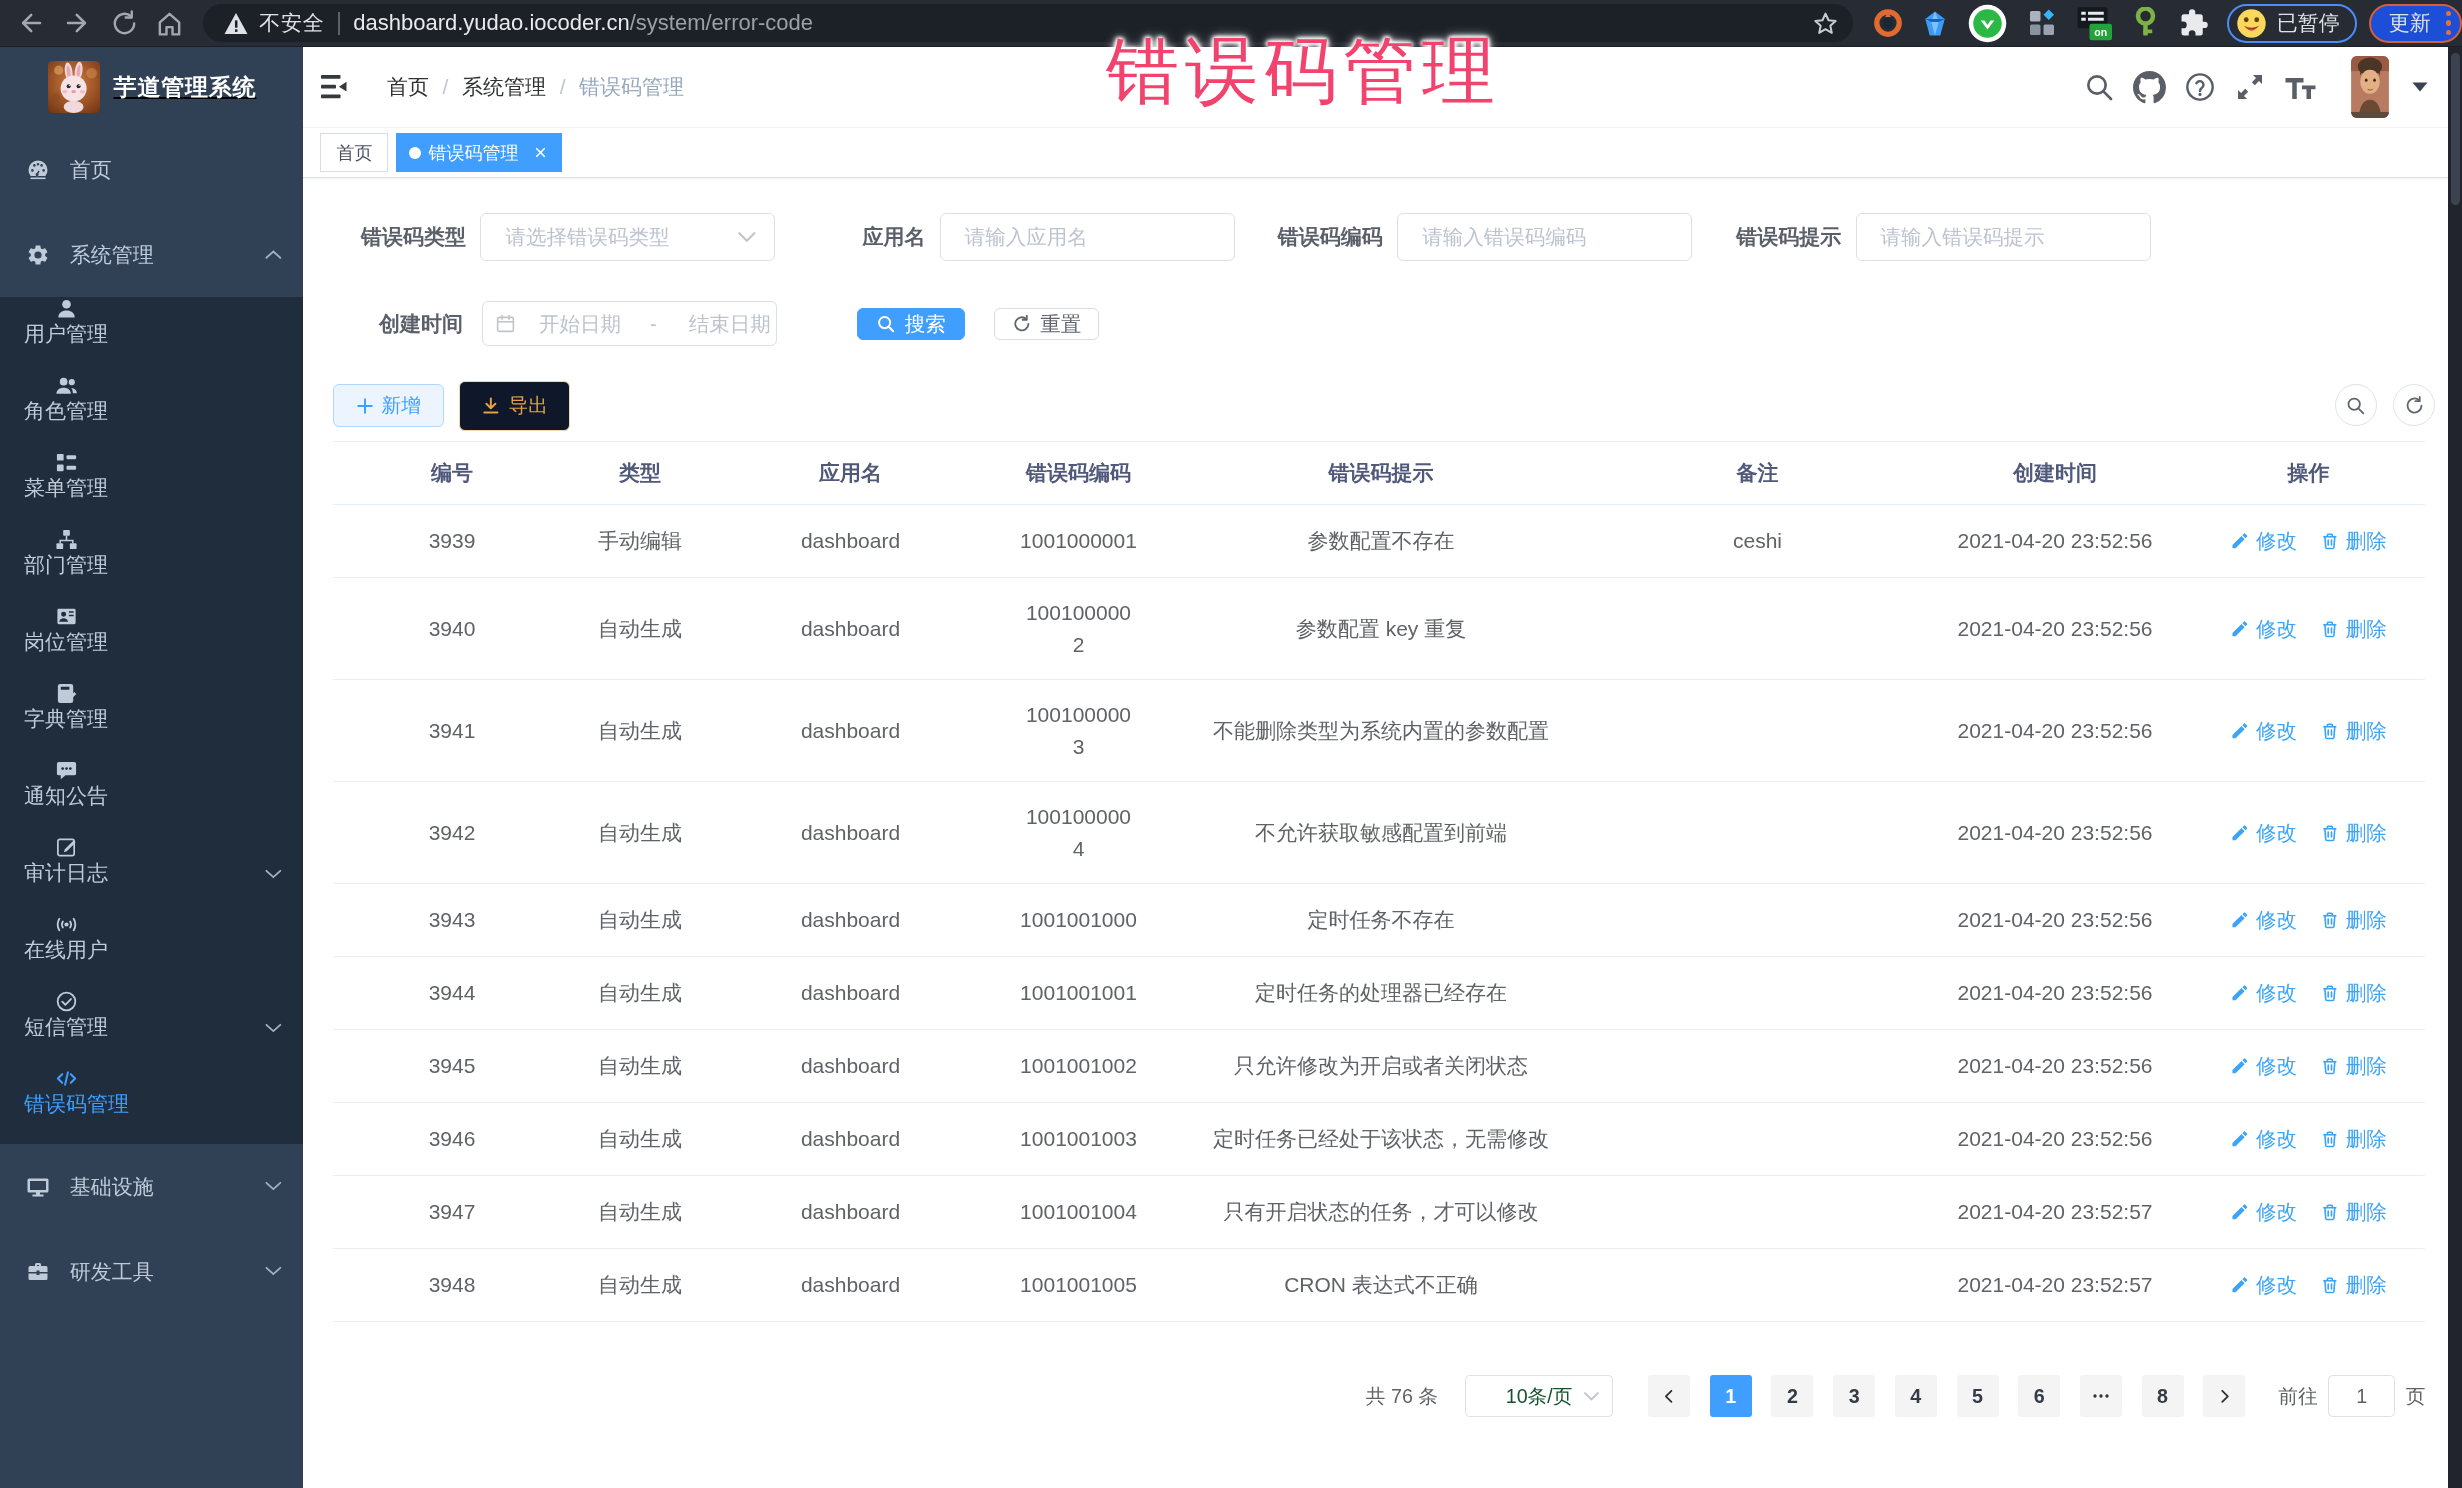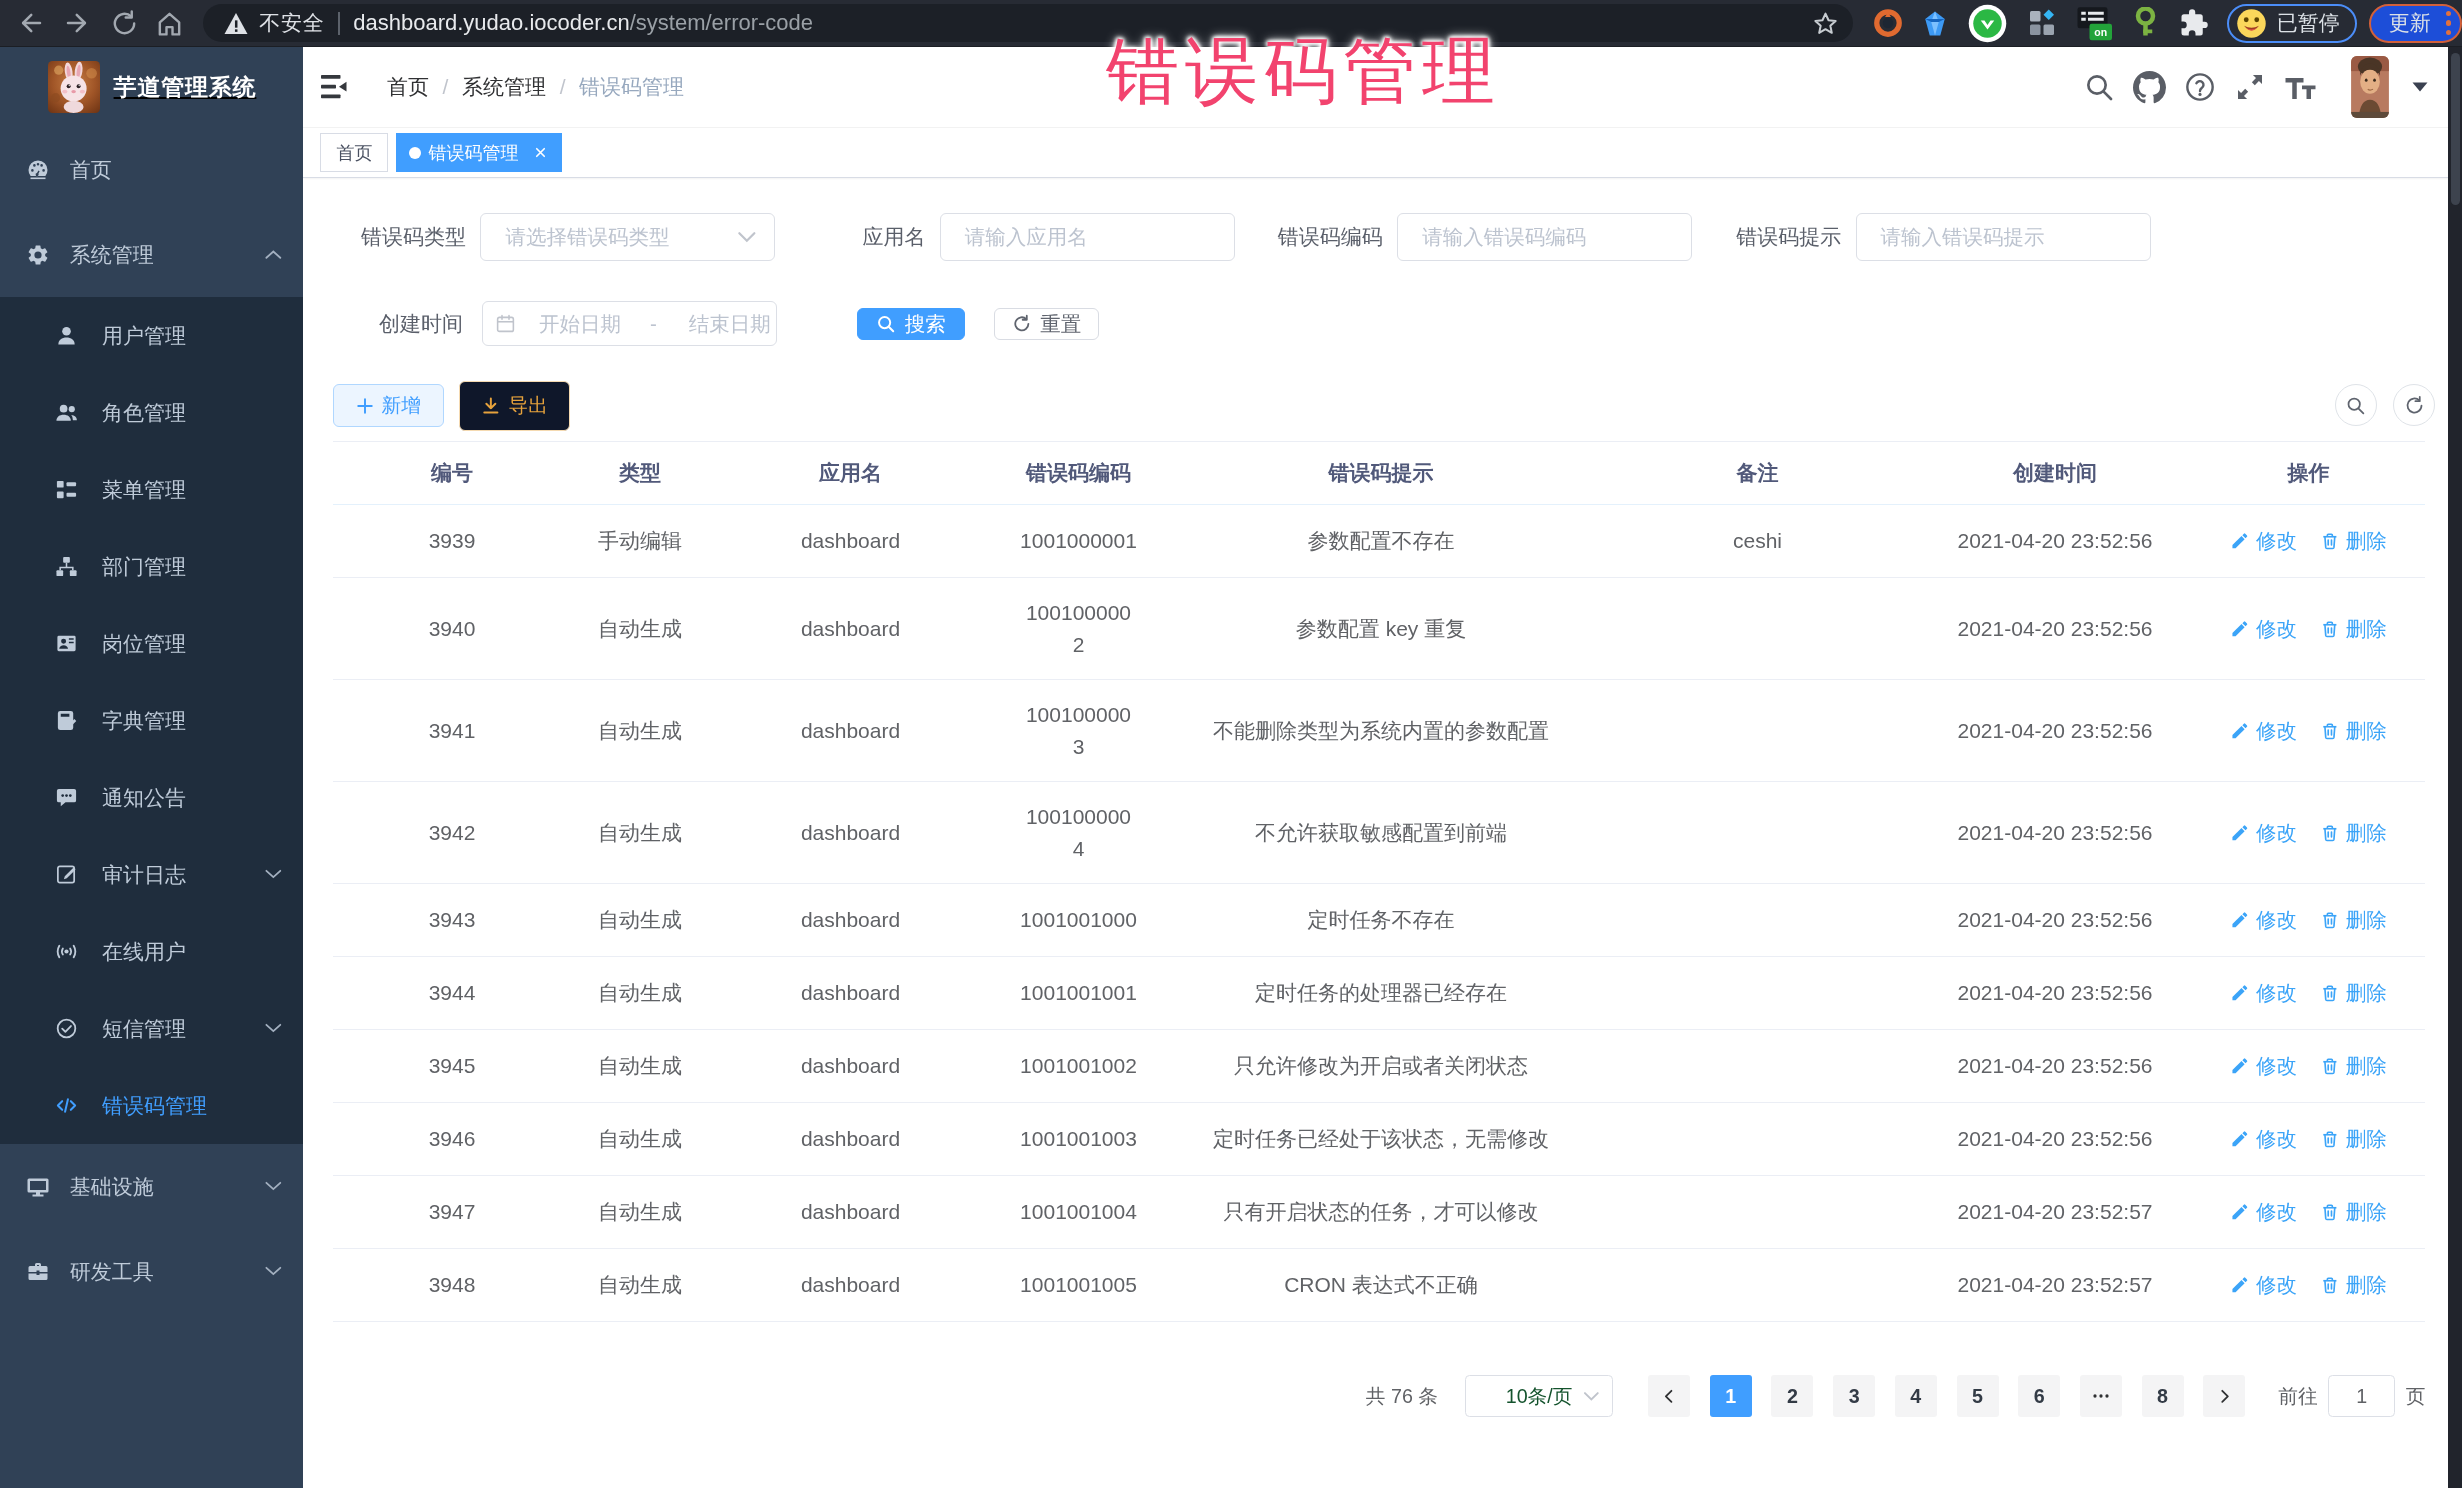--- a/index.html
+++ b/index.html
@@ -33,21 +33,21 @@
 
 
 .sidebar { position:absolute; left:0; top:47px; width:303px; height:1441px; background:#304156; z-index:2; }
 .logo-row { height:80px; display:flex; align-items:center;text-decoration:underline; }
 .logo-img { width:52px; height:52px; margin-left:48px; border-radius:4.5px; overflow:hidden; flex:0 0 auto; }
 .logo-title { color:#fff; font-size:23px; font-weight:700; margin-left:13.6px; letter-spacing:0.8px; }
 .menu-item { height:85px; display:flex; align-items:center; color:#bfcbd9; font-size:21px; position:relative; cursor:pointer; }
 .menu-item .mi { width:24px; height:24px; margin-left:26px; flex:0 0 auto; color:#bfcbd9; }
 .menu-item .ml { margin-left:19.7px; }
 .submenu { background:#1f2d3d; }
-.sub-item { height:77px; display:flex; align-items:center; color:#bfcbd9; font-size:21px; position:relative; cursor:pointer; }
+.sub-item { height:77px; display:flex; align-items:flex-start; color:#bfcbd9; font-size:21px; position:relative; cursor:pointer;flex-direction:column; }
 .sub-item .mi { width:23px; height:23px; margin-left:55px; flex:0 0 auto; color:#bfcbd9; }
 .sub-item .ml { margin-left:24px; }
 .sub-item.active, .sub-item.active .mi { color:#409eff; }
 .arrow { position:absolute; right:21px; top:50%; margin-top:-6px; color:#a3b0c0; }
 .arrow svg { width:16.7px; height:10.6px; }
 
 
 .main { position:absolute; left:303px; top:47px; width:2146px; height:1441px; background:#fff; }
 .navbar { height:81px; display:flex; align-items:center; position:relative; border-bottom:0.8px solid #f2f2f2; }
 .hamburger { margin-left:18px; color:#35383d; width:30px; height:26px; }
@@ -65,21 +65,21 @@
 .tag { height:39px; display:flex; align-items:center; border:0.8px solid #d8dce5; background:#fff; color:#495060; font-size:18px; padding:0 15px; margin-right:7.6px; cursor:pointer; }
 .tag.active { background:#409eff; border-color:#409eff; color:#fff; padding:0 12px; }
 .tag .dot { width:12px; height:12px; border-radius:50%; background:#fff; margin-right:7.6px; }
 .tag .x { margin-left:13.6px; width:16.7px; height:16.7px; display:flex; align-items:center; justify-content:center; color:#fff; }
 
 
 .content { padding:0 23.5px 0 30px; }
 .form-row { display:flex; align-items:center; }
 .form-row1 { margin-top:35px; height:48px; }
 .form-row2 { margin-top:40px; height:45px; }
-.f-label { font-size:21px; color:#5a5f6a; font-weight:400; text-align:right; flex:0 0 auto; }
+.f-label { font-size:21px; color:#5a5f6a; font-weight:700; text-align:right; flex:0 0 auto; }
 .inp { height:48px; border:0.8px solid #dcdfe6; border-radius:6px; background:#fff; display:flex; align-items:center; position:relative; flex:0 0 auto; }
 .inp .ph { color:#bcc3cf; font-size:20.5px; white-space:nowrap; }
 .sel-caret { position:absolute; right:18px; color:#c0c4cc; }
 .date-inp { justify-content:flex-start; }
 .btn { height:32px; border-radius:6px; font-size:20.5px; display:flex; align-items:center; justify-content:center; cursor:pointer; flex:0 0 auto; }
 .btn-primary { background:#409eff; color:#fff; border:0.8px solid #409eff; }
 .btn-plain { background:#fff; color:#5f646e; border:0.8px solid #d9dce3; }
 .btn .bic { margin-right:9px; }
 
 .toolbar { margin-top:38px; height:43px; display:flex; align-items:center; position:relative; }

